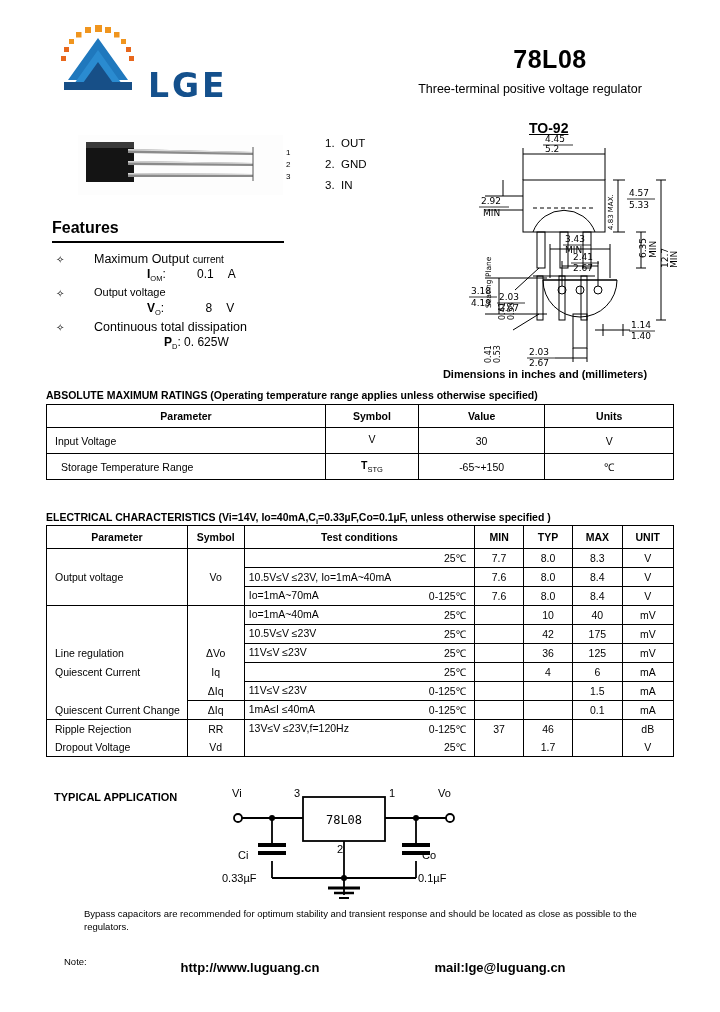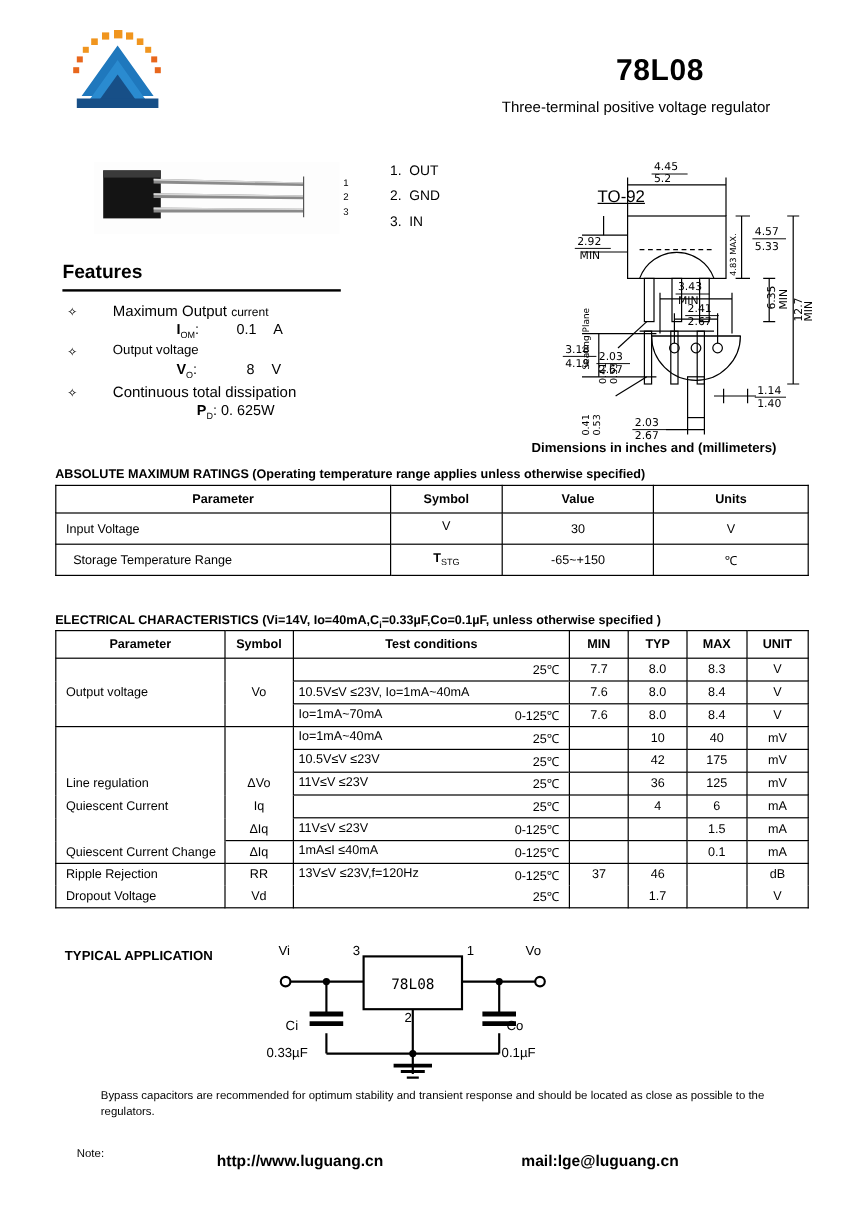--- a/index.html
+++ b/index.html
@@ -27,21 +27,21 @@
   .feat .dia{position:absolute;left:4px;top:2px;font-size:10px;}
   .feat .ttl{position:absolute;left:42px;top:0;font-size:12.5px;white-space:nowrap;}
   .feat .ttl .sm{font-size:10px;}
   .feat .sub{position:absolute;left:95px;top:15px;font-size:12px;white-space:nowrap;}
   .feat .sub .val{display:inline-block;width:48px;text-align:right;}
   .feat .sub .un{margin-left:14px;}
   sub{font-size:7.5px;}
 
   
   #to92-wrap{position:absolute;left:455px;top:118px;width:250px;height:250px;}
-  #to92-title{position:absolute;left:498px;top:120px;font-size:14px;font-weight:normal;text-decoration:underline;margin-top:35px;}
+  #to92-title{position:absolute;left:529px;top:120px;font-size:14px;font-weight:bold;text-decoration:underline;}
   #dim-caption{position:absolute;left:400px;top:368px;width:290px;text-align:center;font-size:11px;font-weight:bold;}
 
   
   .tbl-caption{position:absolute;font-size:10.5px;font-weight:bold;}
   table.dt{position:absolute;border-collapse:collapse;font-size:10.5px;}
   table.dt td,table.dt th{border:1px solid #000;padding:0 4px;font-weight:normal;}
   #amr-table{left:46px;top:404px;width:628px;}
   #amr-table td{height:25px;}
   #amr-table tr.hd td{text-align:center;font-weight:bold;height:22px;}
   #amr-table td.p{padding-left:8px;}
@@ -89,20 +89,21 @@
         <rect x="12" y="23" width="5" height="5"></rect>
         <rect x="74" y="23" width="5" height="5"></rect>
         <rect x="9" y="32" width="5" height="5"></rect>
         <rect x="77" y="32" width="5" height="5"></rect>
       </g>
       <polygon points="46,14 76,56 64,56 46,30 28,56 16,56" fill="#1f78bd"></polygon>
       <polygon points="46,26 70,60 58,60 46,42 34,60 22,60" fill="#2a8bd0"></polygon>
       <polygon points="46,38 66,66 26,66" fill="#174f87"></polygon>
       <polygon points="12,58 80,58 80,66 12,66" fill="#174f87"></polygon>
     </svg>
+    <div id="brand-text">LGE</div>
   </div>
 
   <div id="part-number">78L08</div>
   <div id="subtitle">Three-terminal positive voltage regulator</div>
 
   <svg id="pkg-photo" viewBox="0 0 205 60">
     <rect x="0" y="0" width="205" height="60" fill="#fdfdfd"></rect>
     <rect x="8" y="7" width="48" height="40" fill="#141414"></rect>
     <rect x="8" y="7" width="48" height="6" fill="#3a3a3a"></rect>
     <path d="M50 14 L175 17 L175 20 L50 18 Z" fill="#8a8a8a"></path>

